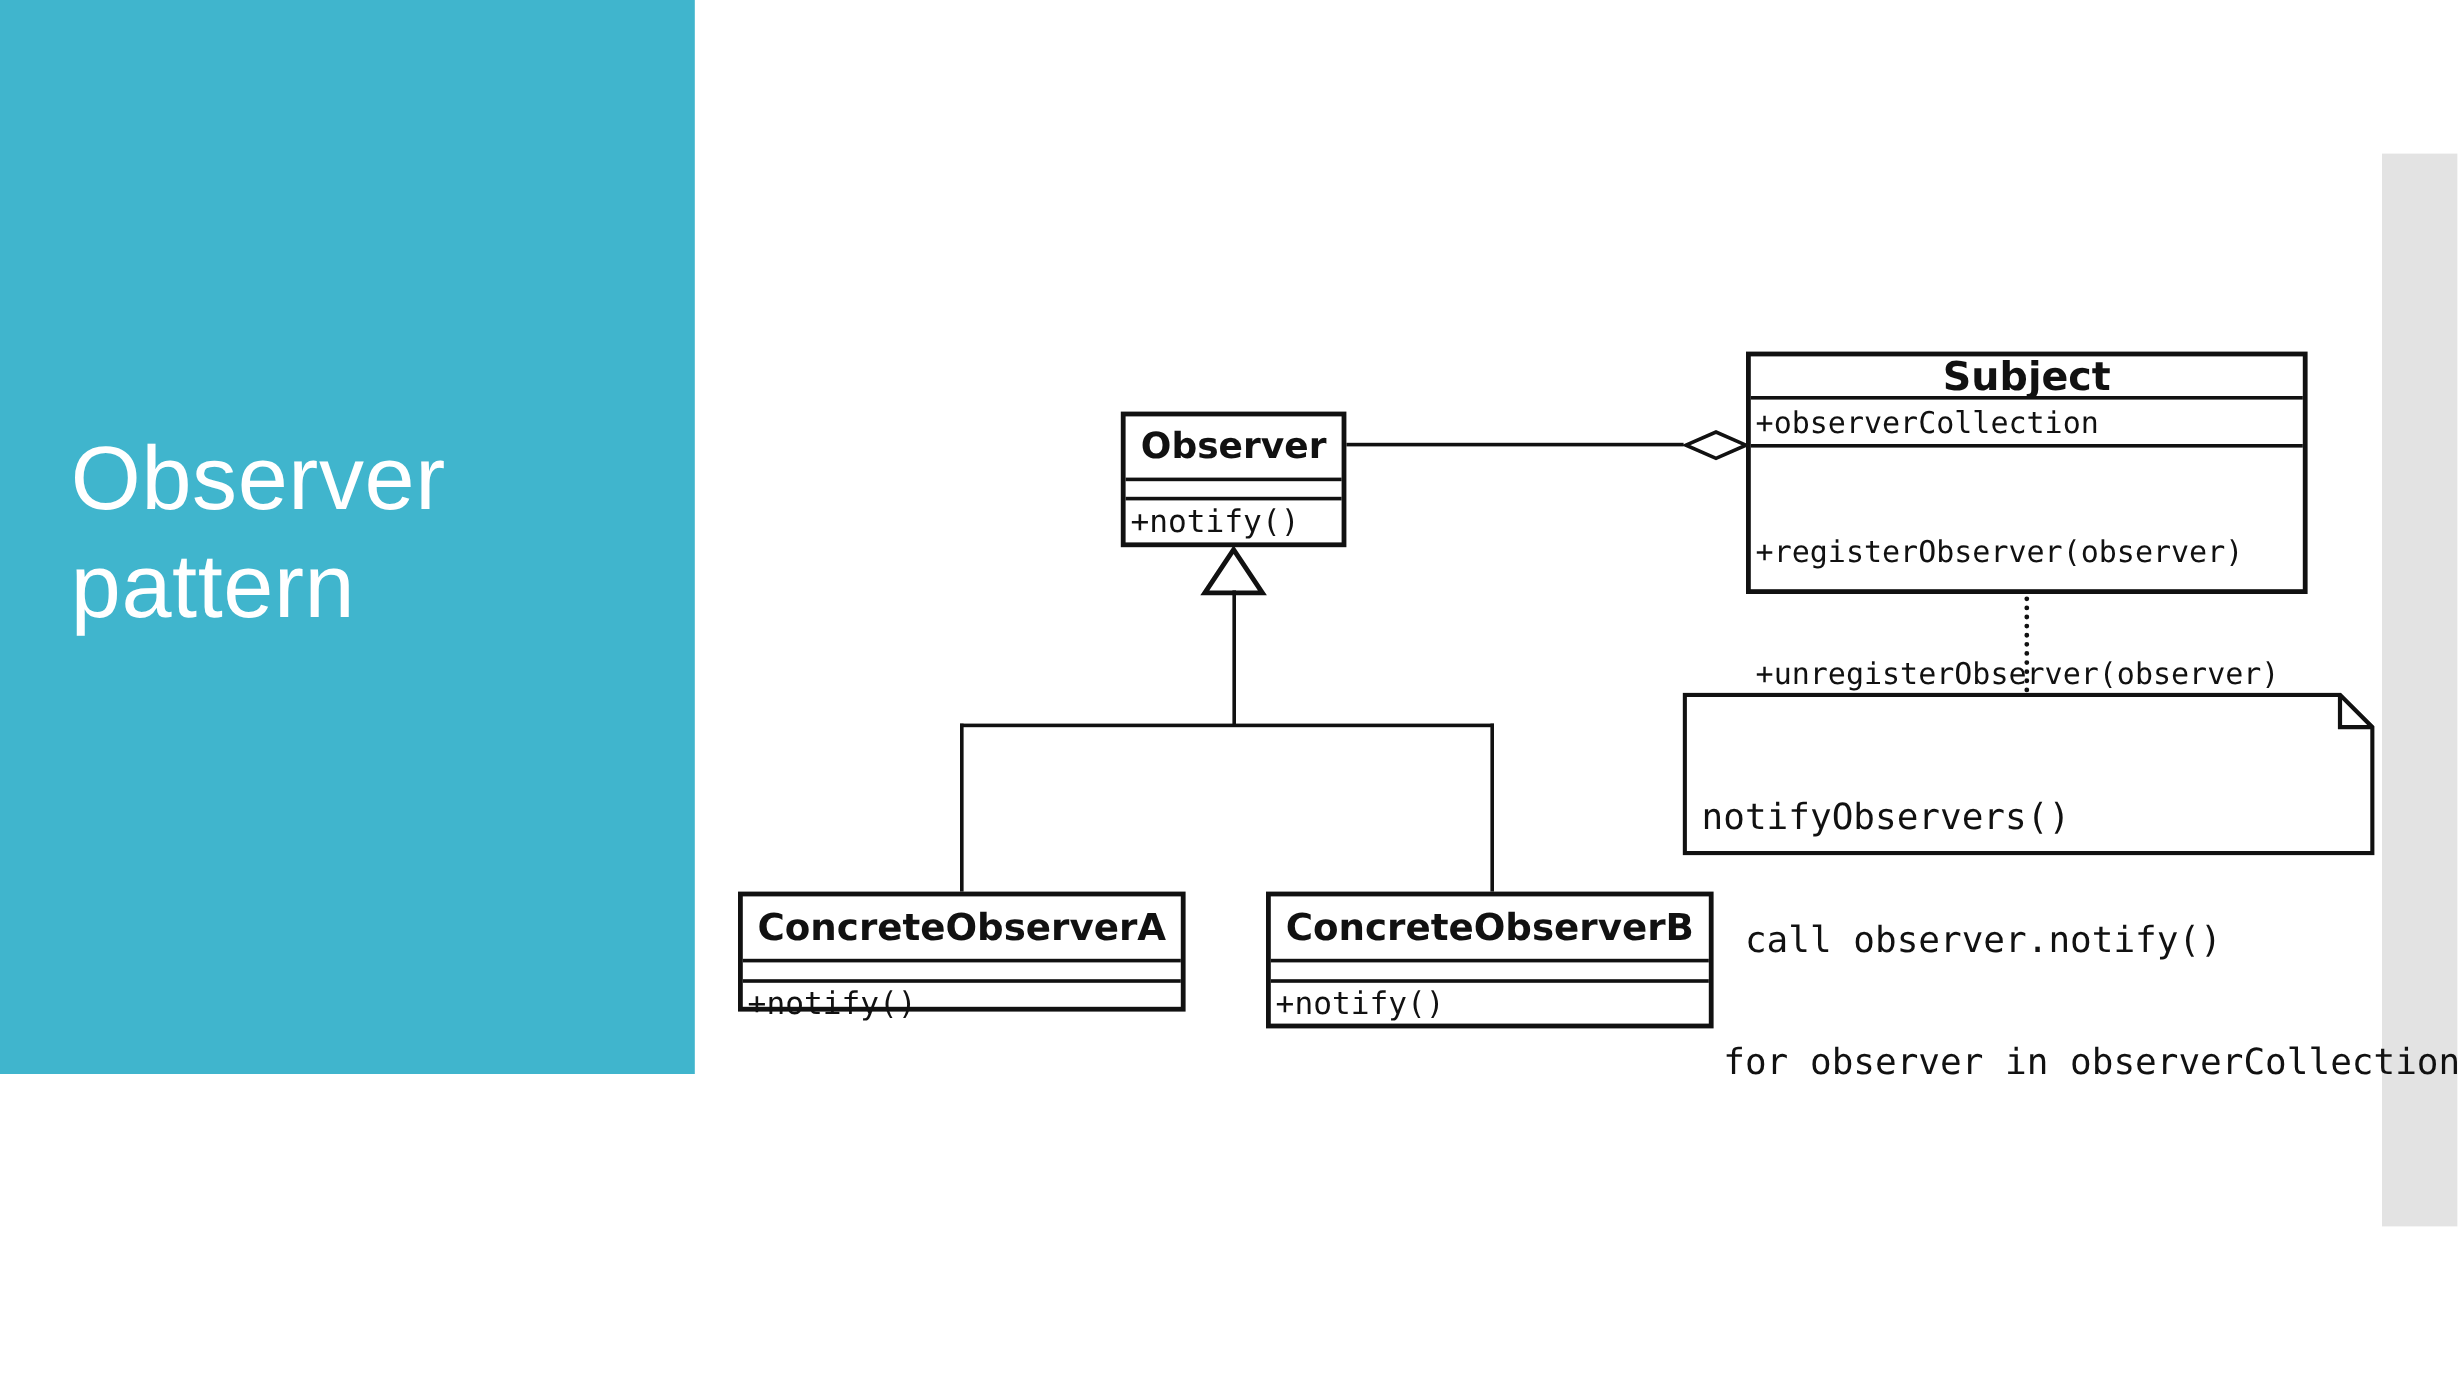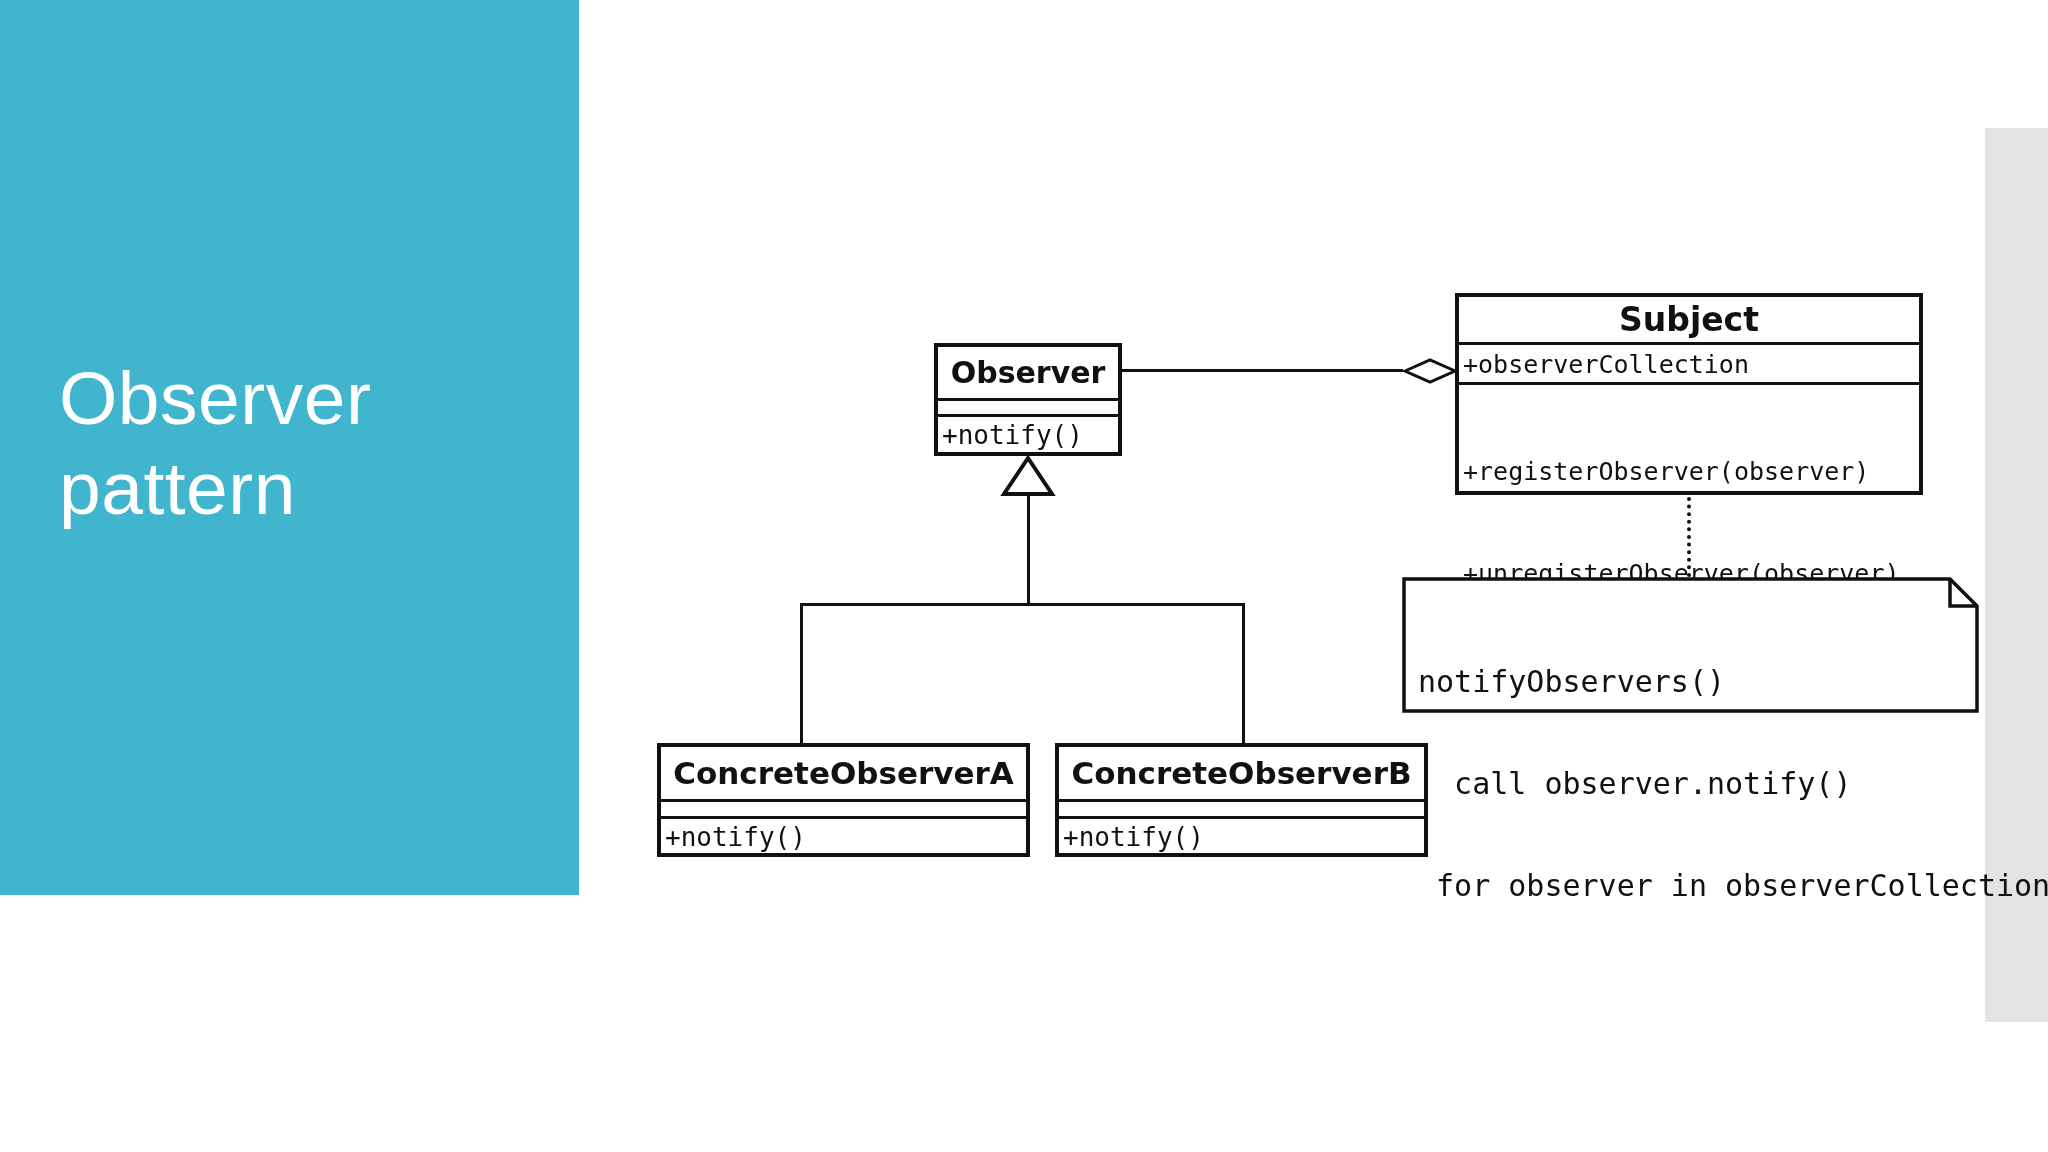--- a/index.html
+++ b/index.html
@@ -51,25 +51,25 @@
     white-space: pre;
   }
   .cls .attrs { border-bottom: 3px solid #111111; }
 
   #box-observer { left: 934px; top: 343px; width: 188px; height: 113px; }
   #box-observer .title   { height: 54px; font-size: 30px; }
   #box-observer .attrs   { height: 16px; }
   #box-observer .methods { font-size: 26px; padding-top: 3px; }
 
   #box-subject { left: 1455px; top: 293px; width: 468px; height: 202px; }
-  #box-subject .title   { height: 48px; font-size: 33px; }
+  #box-subject .title   { height: 36px; font-size: 33px; }
   #box-subject .attrs   { height: 40px; font-size: 25px; padding-top: 5px; }
   #box-subject .methods { font-size: 25px; line-height: 34px; padding-top: 2px; }
 
-  #box-concrete-a { left: 615px; top: 743px; width: 373px; height: 114px; margin-left: 42px; }
+  #box-concrete-a { left: 615px; top: 743px; width: 373px; height: 100px; }
   #box-concrete-b { left: 1055px; top: 743px; width: 373px; height: 114px; }
   #box-concrete-a .title, #box-concrete-b .title { height: 55px; font-size: 31px; }
   #box-concrete-a .attrs, #box-concrete-b .attrs { height: 17px; }
   #box-concrete-a .methods, #box-concrete-b .methods { font-size: 26px; padding-top: 3px; }
 
   
   .ink { background: #111111; }
   #agg-line        { left: 1122px; top: 369px; width: 281px; height: 3px; }
   #tri-stem        { left: 1027px; top: 492px; width: 3px;  height: 113px; }
   #h-connector     { left: 800px;  top: 603px; width: 445px; height: 3px; }

